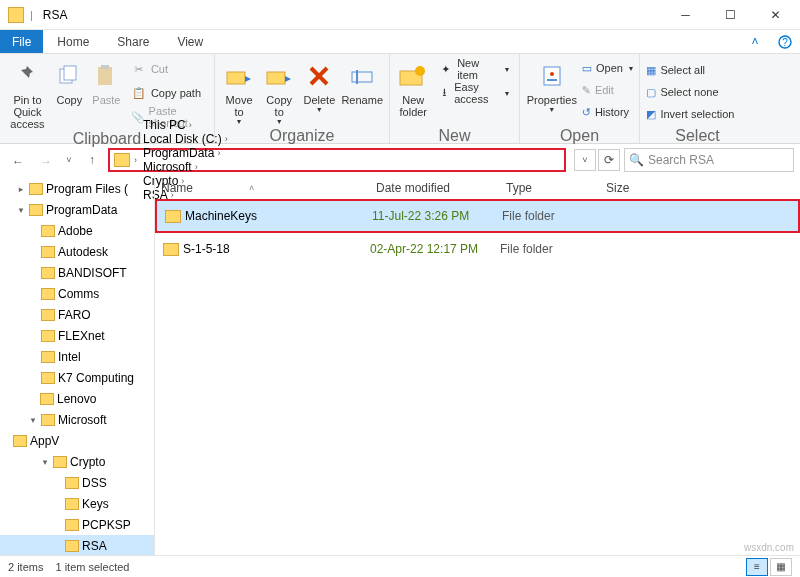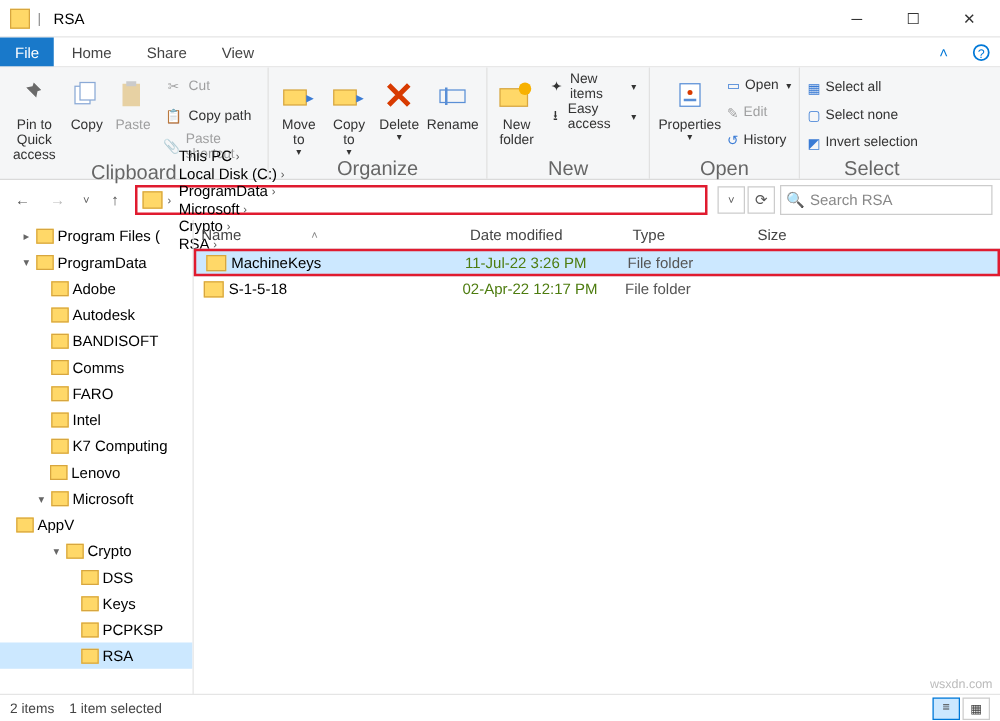--- a/index.html
+++ b/index.html
@@ -46,21 +46,21 @@
 .exp { width: 10px; font-size: 9px; color: #666; text-align: center; flex-shrink: 0; }
 
 .main { flex: 1; display: flex; flex-direction: column; }
 .cols { height: 24px; border-bottom: 1px solid #e5e5e5; display: flex; align-items: center; font-size: 12px; color: #444; }
 .cols > div { padding: 0 6px; }
 .c-name { width: 215px; display:flex; align-items:center; gap:56px; }
 .c-date { width: 130px; }
 .c-type { width: 100px; }
 .c-size { width: 70px; }
 .rows { flex: 1; }
-.row { height: 22px; display: flex; align-items: center; font-size: 12px; }
+.row { height: 34px; display: flex; align-items: center; font-size: 12px; }
 .row.sel { background: #cce8ff; border: 2px solid #e01b2f; margin:-1px 0; }
 .row .rname { width: 215px; display: flex; align-items: center; gap: 4px; padding-left: 8px; }
 .row .rfico { width: 16px; height: 13px; background: #ffd868; border: 1px solid #d7a63f; }
 .row .rdate { width: 130px; color: #4d7c0f; }
 .row .rtype { width: 100px; color: #555; }
 
 .status { position:absolute; bottom:0; left:0; right:0; height: 22px; border-top: 1px solid #e5e5e5; display: flex; align-items: center; font-size: 11px; color: #444; padding: 0 8px; gap: 12px; }
 .status .right { margin-left:auto; display:flex; gap:2px; }
 .viewbtn { width:22px; height:18px; border:1px solid #ccc; display:flex; align-items:center; justify-content:center; font-size:10px;}
 .viewbtn.active { background:#cce8ff; border-color:#0078d7;}
@@ -196,21 +196,21 @@
             <svg width="30" height="26">
               <rect x="2" y="8" width="22" height="14" fill="#ffd868" stroke="#d7a63f"></rect>
               <circle cx="22" cy="8" r="5" fill="#f7b100"></circle>
             </svg>
           </div>
           <span>New folder</span>
         </div>
       <div class="col">
         <div class="smallbtn">
             <span class="sico">✦</span>
-            <span>New items</span>
+            <span>New item</span>
             <span style="font-size:8px;margin-left:2px">▾</span>
           </div>
         <div class="smallbtn">
             <span class="sico">⭳</span>
             <span>Easy access</span>
             <span style="font-size:8px;margin-left:2px">▾</span>
           </div>
       </div>
     </div>
     <div class="rtitle">New</div>
@@ -349,20 +349,25 @@
         <span>Comms</span>
       </div>
       <div class="titem" style="padding-left: 28px;">
         <span class="exp"></span>
         <span class="fico"></span>
         <span>FARO</span>
       </div>
       <div class="titem" style="padding-left: 28px;">
         <span class="exp"></span>
         <span class="fico"></span>
+        <span>FLEXnet</span>
+      </div>
+      <div class="titem" style="padding-left: 28px;">
+        <span class="exp"></span>
+        <span class="fico"></span>
         <span>Intel</span>
       </div>
       <div class="titem" style="padding-left: 28px;">
         <span class="exp"></span>
         <span class="fico"></span>
         <span>K7 Computing</span>
       </div>
       <div class="titem" style="padding-left: 27px;">
         <span class="exp"></span>
         <span class="fico"></span>

